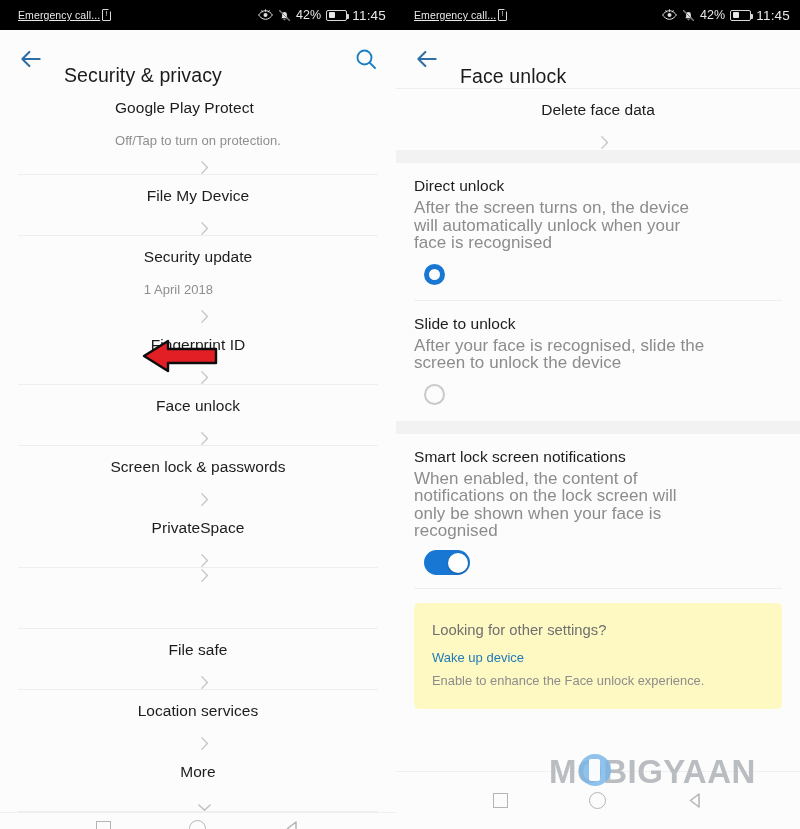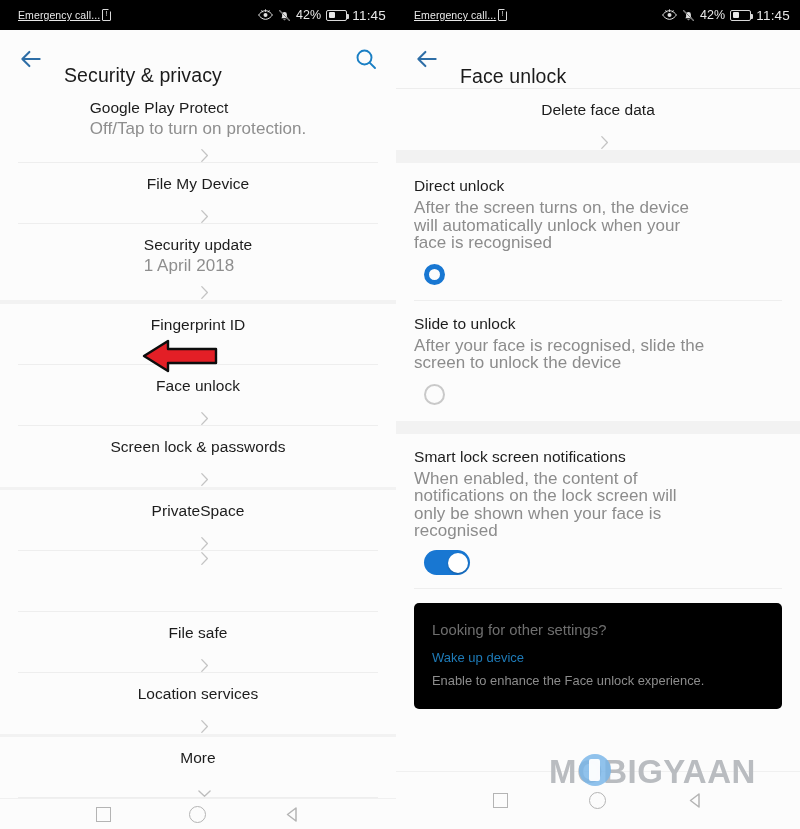--- a/index.html
+++ b/index.html
@@ -48,21 +48,21 @@
   .appbar-sep { height:1px; background:#ededed; }
 
   
   .section { background:#fcfcfc; }
   .gap { height:13px; background:#f2f2f2; }
   .gap.sm { height:11px; }
   .row { position:relative; display:flex; align-items:center;
          padding:0 18px; min-height:61px; cursor:pointer;flex-direction:column; }
   .row .texts { flex:1; padding:11px 0; }
   .row .t1 { font-size:15.5px; color:#1c1c1c; line-height:20px; letter-spacing:.05px; }
-  .row .t2 { font-size:17px; color:#8e8e8e; line-height:17px; margin-top:2px;
+  .row .t2 { font-size:13px; color:#8e8e8e; line-height:17px; margin-top:14px;
              letter-spacing:.05px; }
   .row .divider { position:absolute; left:18px; right:18px; bottom:0; height:1px;
                   background:#eeeeee; }
   .chev { width:9px; height:15px; flex:none; margin-left:12px; }
   .chev-d { width:15px; height:9px; flex:none; margin-left:12px; }
 
   
   .row.tall { min-height:72px; align-items:flex-start; padding-top:13px; padding-bottom:3px; }
   .row.tall .texts { padding:0; }
   .row.tall .t1 { font-size:15.5px; color:#1c1c1c; }
@@ -76,21 +76,21 @@
 
   .toggle { width:46px; height:25px; border-radius:13px; background:#d8d8d8;
             position:relative; cursor:pointer; }
   .toggle.on { background:#1877d2; }
   .toggle i { position:absolute; top:2.5px; left:2.5px; width:20px; height:20px;
               border-radius:50%; background:#fff; box-shadow:0 1px 2px rgba(0,0,0,.25); }
   .toggle.on i { left:23.5px; }
 
   
   .cardwrap { padding:14px 18px 0 18px; background:#fcfcfc; }
-  .card { background:#000000; border-radius:5px; padding:17px 18px 19px 18px; }
+  .card { background:#fef9c3; border-radius:5px; padding:17px 18px 19px 18px; }
   .card .h { font-size:14.8px; color:#6f6f6f; line-height:20px; }
   .card .link { font-size:13px; color:#1e7bb8; margin-top:8px; line-height:20px;
                 cursor:pointer; }
   .card .sub { font-size:12.9px; color:#8c8c8c; margin-top:4px; line-height:18px; }
 
   
   .filler { flex:1; background:#fcfcfc; }
   .phone-body { display:flex; flex-direction:column; height:799px; }
   .navbar { height:58px; background:#fcfcfc; border-top:1px solid #f0f0f0;
             display:flex; align-items:center; justify-content:space-around;

